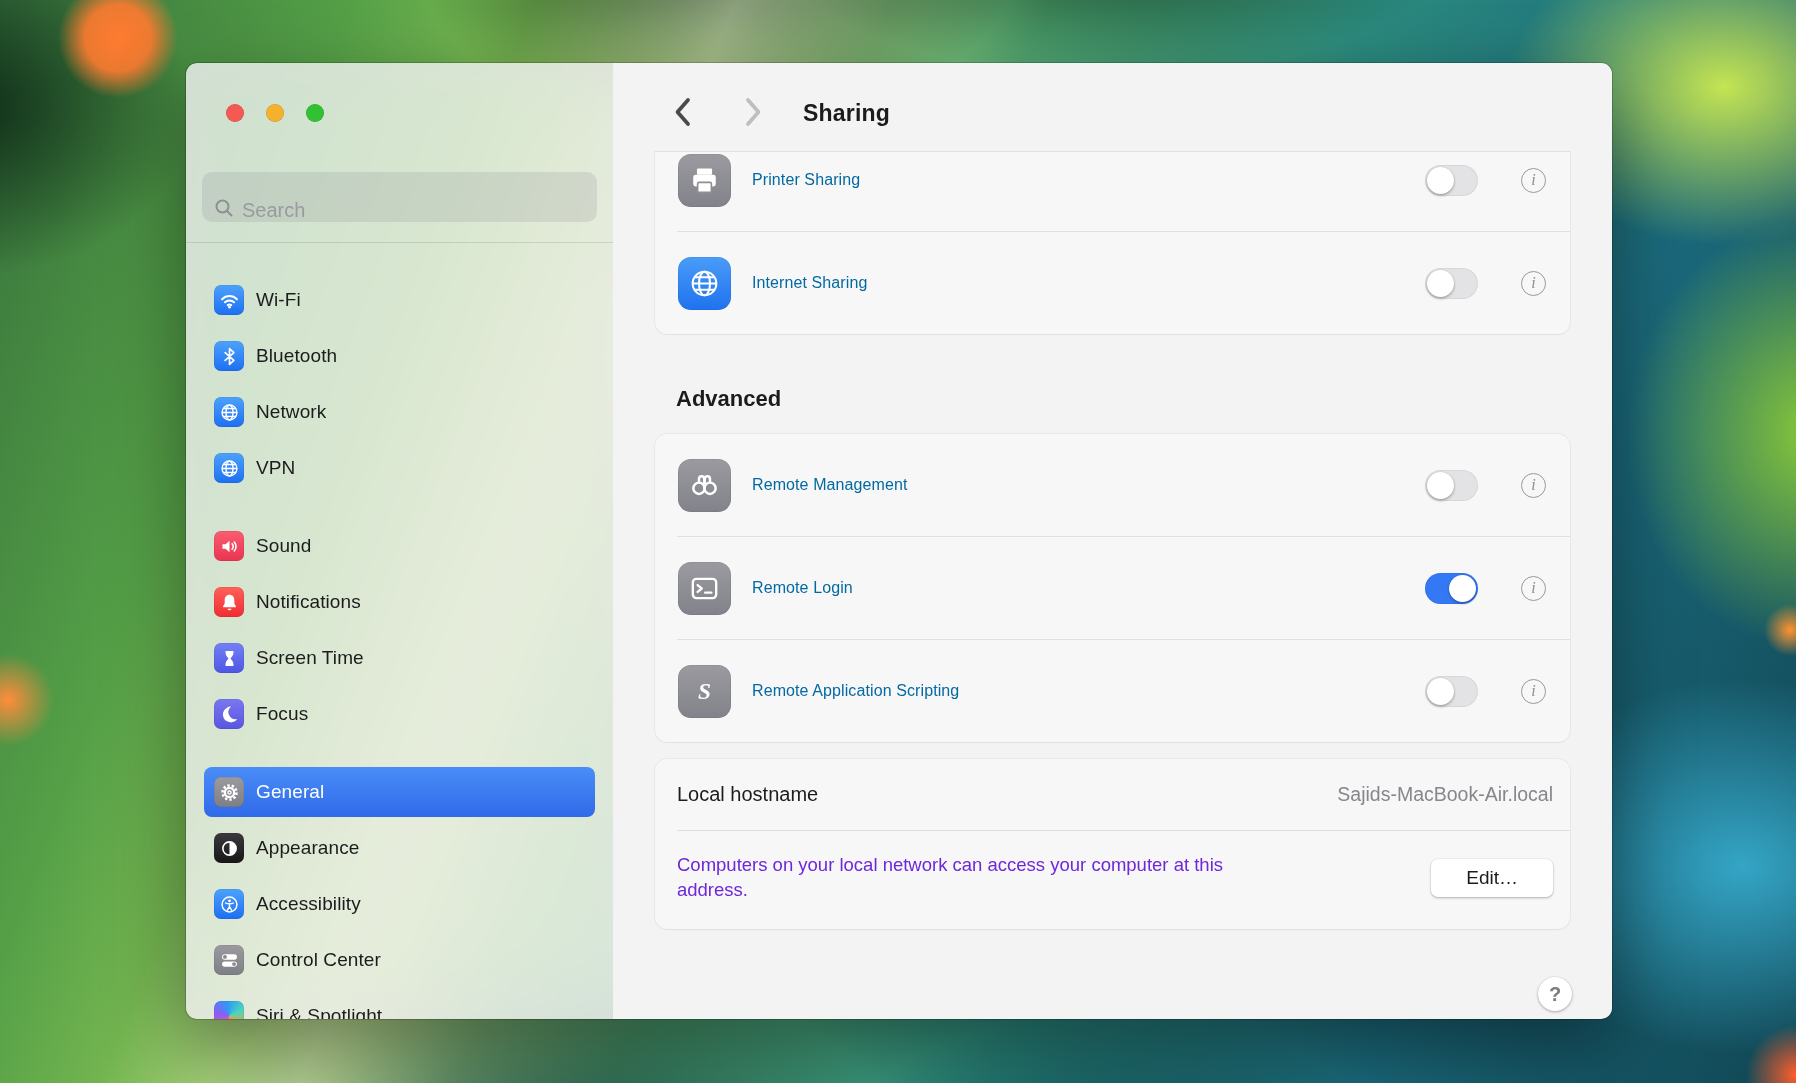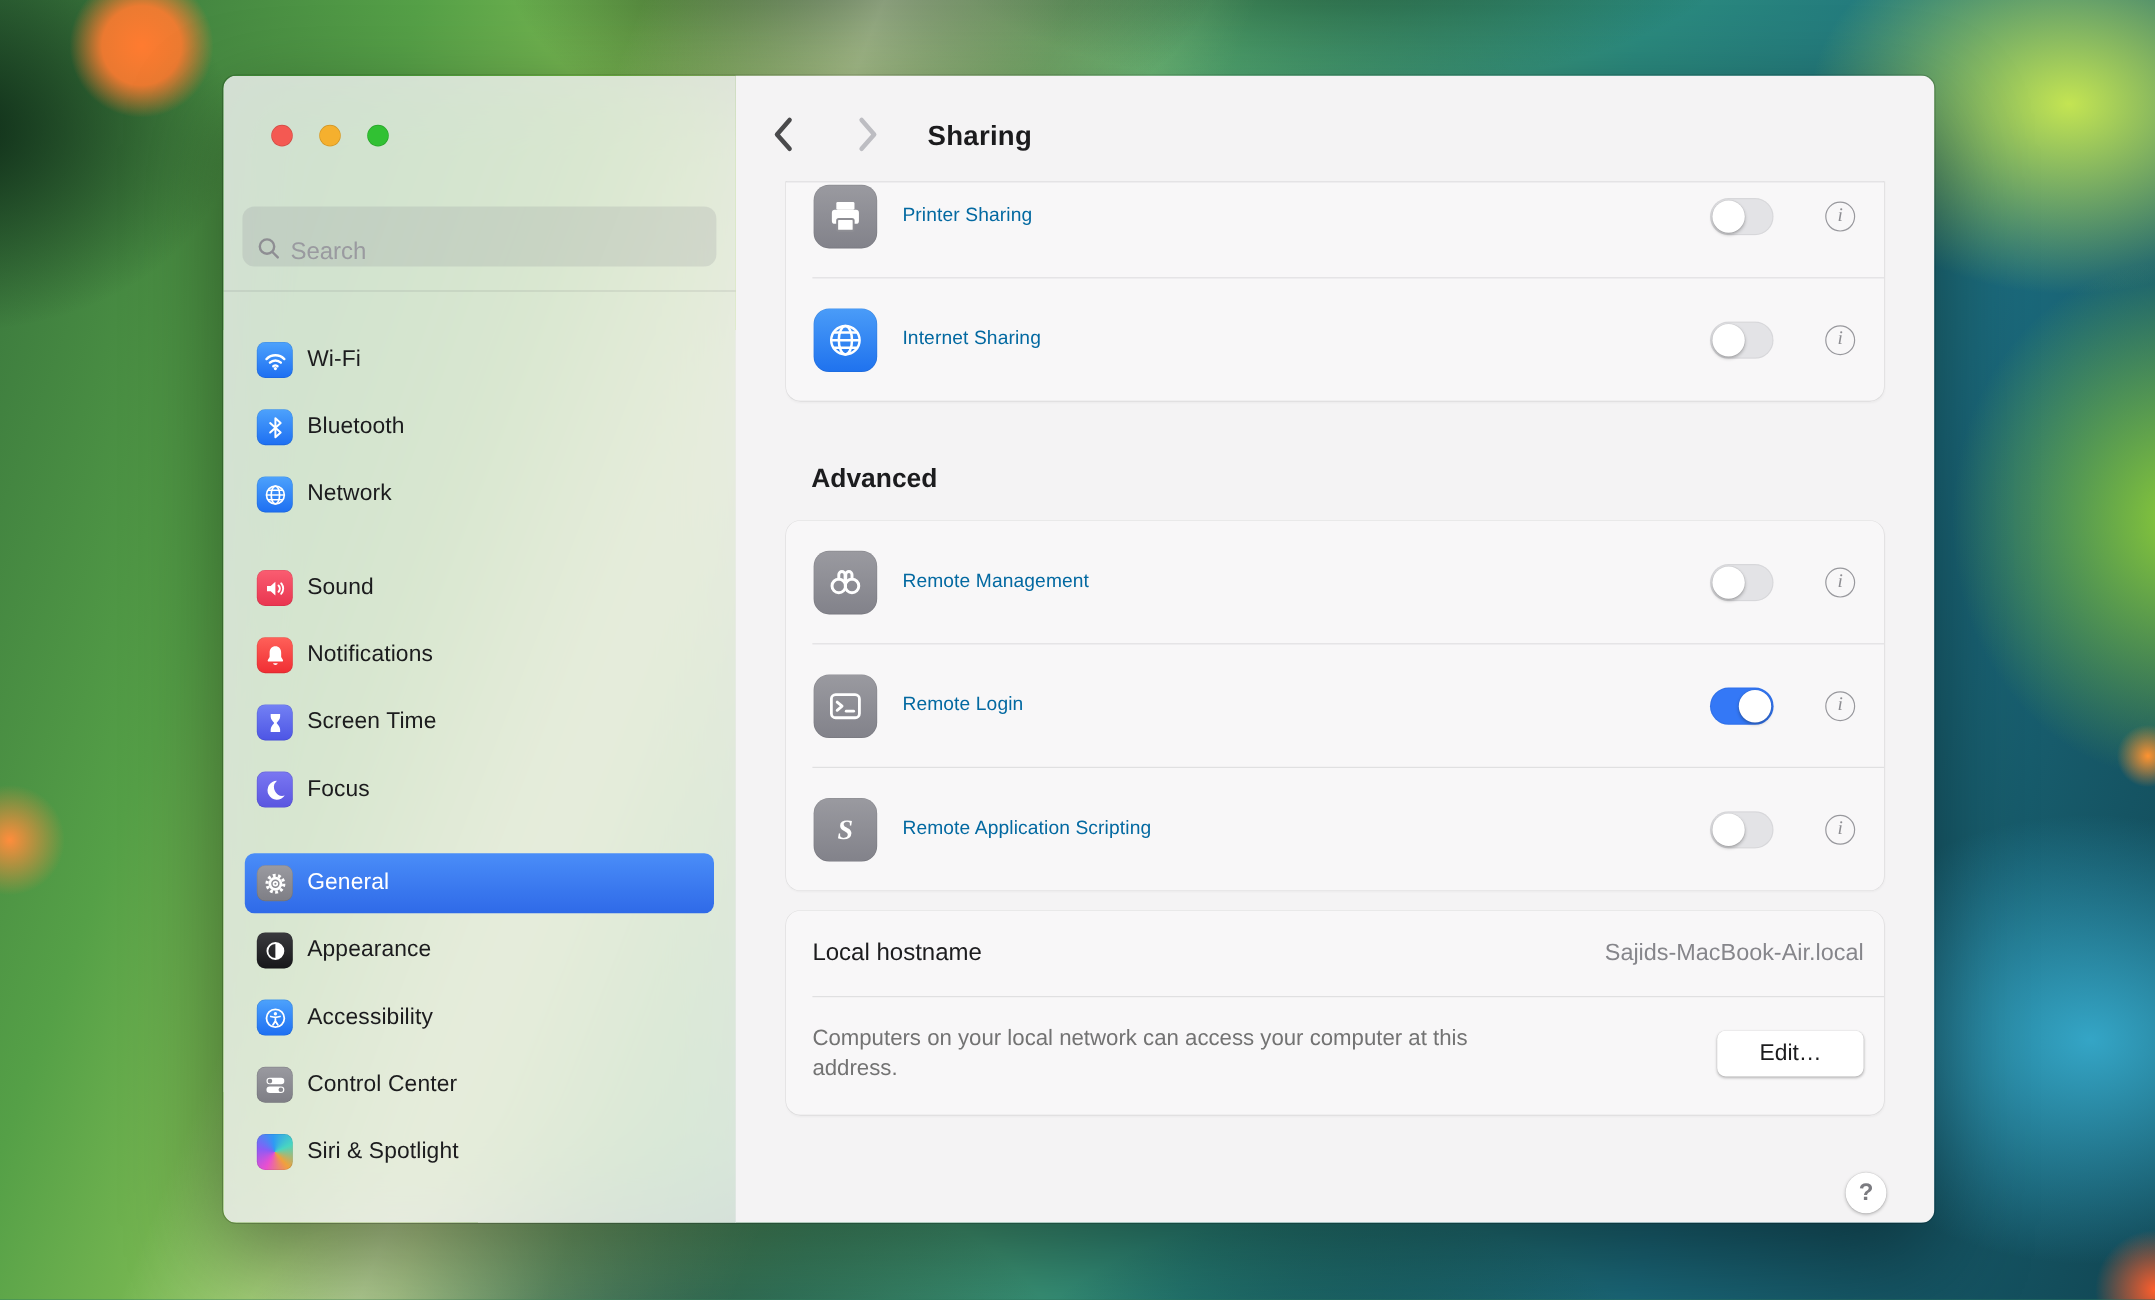--- a/index.html
+++ b/index.html
@@ -75,21 +75,21 @@
   .t-pink   { background:linear-gradient(180deg,#fa5d71,#e93550); }
   .t-indigo { background:linear-gradient(180deg,#7a77f2,#5a55e0); }
   .t-indigo2{ background:linear-gradient(180deg,#7381f4,#4d55e5); }
   .t-gray   { background:linear-gradient(180deg,#9a9aa0,#7e7e85); }
   .t-black  { background:linear-gradient(180deg,#3a3a3e,#17171a); }
   .t-siri   { background:conic-gradient(from 210deg,#e94fd0,#8a5cf6,#2e9af4,#49d6c0,#f0a13c,#e94fd0); }
 
   
   .main { flex:1; position:relative; background:#f4f3f4; }
   .header {
-    height:88px; display:flex; align-items:center; padding:12px 0 0 22px;
+    height:88px; display:flex; align-items:center; padding:12px 0 0 52px;
   }
   .nav-btn { width:34px; height:44px; border:none; background:transparent; display:flex; align-items:center; justify-content:center; cursor:default; }
   .nav-btn.fwd { margin-left:38px; }
   .page-title { margin-left:32px; font-size:23px; font-weight:700; color:#1b1b1d; letter-spacing:.2px; }
 
   .clip-line { position:absolute; top:88px; left:42px; right:42px; height:1px; background:rgba(60,60,67,.12); z-index:3; }
 
   .scroll { position:absolute; top:88px; left:0; right:0; bottom:0; overflow:hidden; padding:0 42px; }
 
   .card {
@@ -127,21 +127,21 @@
     margin-left:22px; width:25px; height:25px; border-radius:50%;
     border:1.6px solid #98989d; background:transparent; flex:0 0 25px;
     display:flex; align-items:center; justify-content:center; cursor:default;
   }
   .info span { font-family:"Liberation Serif","DejaVu Serif",serif; font-style:italic; font-size:16px; color:#8e8e93; line-height:1; }
 
   .host-row { display:flex; align-items:center; height:71px; padding:0 17px 0 22px; }
   .host-label { font-size:20px; color:#1c1c1e;text-align:right; }
   .host-value { margin-left:auto; font-size:19.5px; color:#86868b; }
   .desc-row { display:flex; align-items:center; min-height:98px; padding:10px 17px 14px 22px; }
-  .desc-text { max-width:575px; font-size:18.5px; line-height:1.35; color:#737373; }
+  .desc-text { max-width:575px; font-size:18.5px; line-height:1.35; color:#6d28d9; }
   .edit-btn {
     margin-left:auto; padding:8px 35px; font-size:19px; color:#1c1c1e;
     background:#fff; border:none; border-radius:7px; font-family:inherit; cursor:default;
     box-shadow:0 1px 2.5px rgba(0,0,0,.28), 0 0 0 .5px rgba(0,0,0,.05);
   }
 
   .advanced-heading { margin:52px 0 22px 21px; font-size:22px; font-weight:700; color:#1c1c1e; }
   .card3 { margin-top:17px; }
 
   .help-btn {
@@ -200,20 +200,30 @@
         <div class="nav-item">
           <span class="tile30 t-blue">
             <svg viewBox="0 0 24 24" fill="none" stroke="#fff" stroke-width="1.6">
               <circle cx="12" cy="12" r="8.5"></circle>
                 <ellipse cx="12" cy="12" rx="4" ry="8.5"></ellipse>
               <path d="M3.5 12h17M5 7.5h14M5 16.5h14"></path>
             </svg>
             </span>
           <span class="label">Network</span>
         </div>
+        <div class="nav-item">
+          <span class="tile30 t-blue">
+            <svg viewBox="0 0 24 24" fill="none" stroke="#fff" stroke-width="1.6">
+              <circle cx="12" cy="12" r="8.5"></circle>
+                <ellipse cx="12" cy="12" rx="4" ry="8.5"></ellipse>
+              <path d="M3.5 12h17M5 7.5h14M5 16.5h14"></path>
+            </svg>
+            </span>
+          <span class="label">VPN</span>
+        </div>
       </div>
 
       <div class="group">
         <div class="nav-item">
           <span class="tile30 t-pink">
             <svg viewBox="0 0 24 24">
               <path d="M4 9.5v5h3.5L12 18.5v-13L7.5 9.5z" fill="#fff"></path>
               <path d="M15 9a4.2 4.2 0 0 1 0 6M17.5 7a7.5 7.5 0 0 1 0 10" fill="none" stroke="#fff" stroke-width="1.8" stroke-linecap="round"></path>
             </svg>
             </span>

